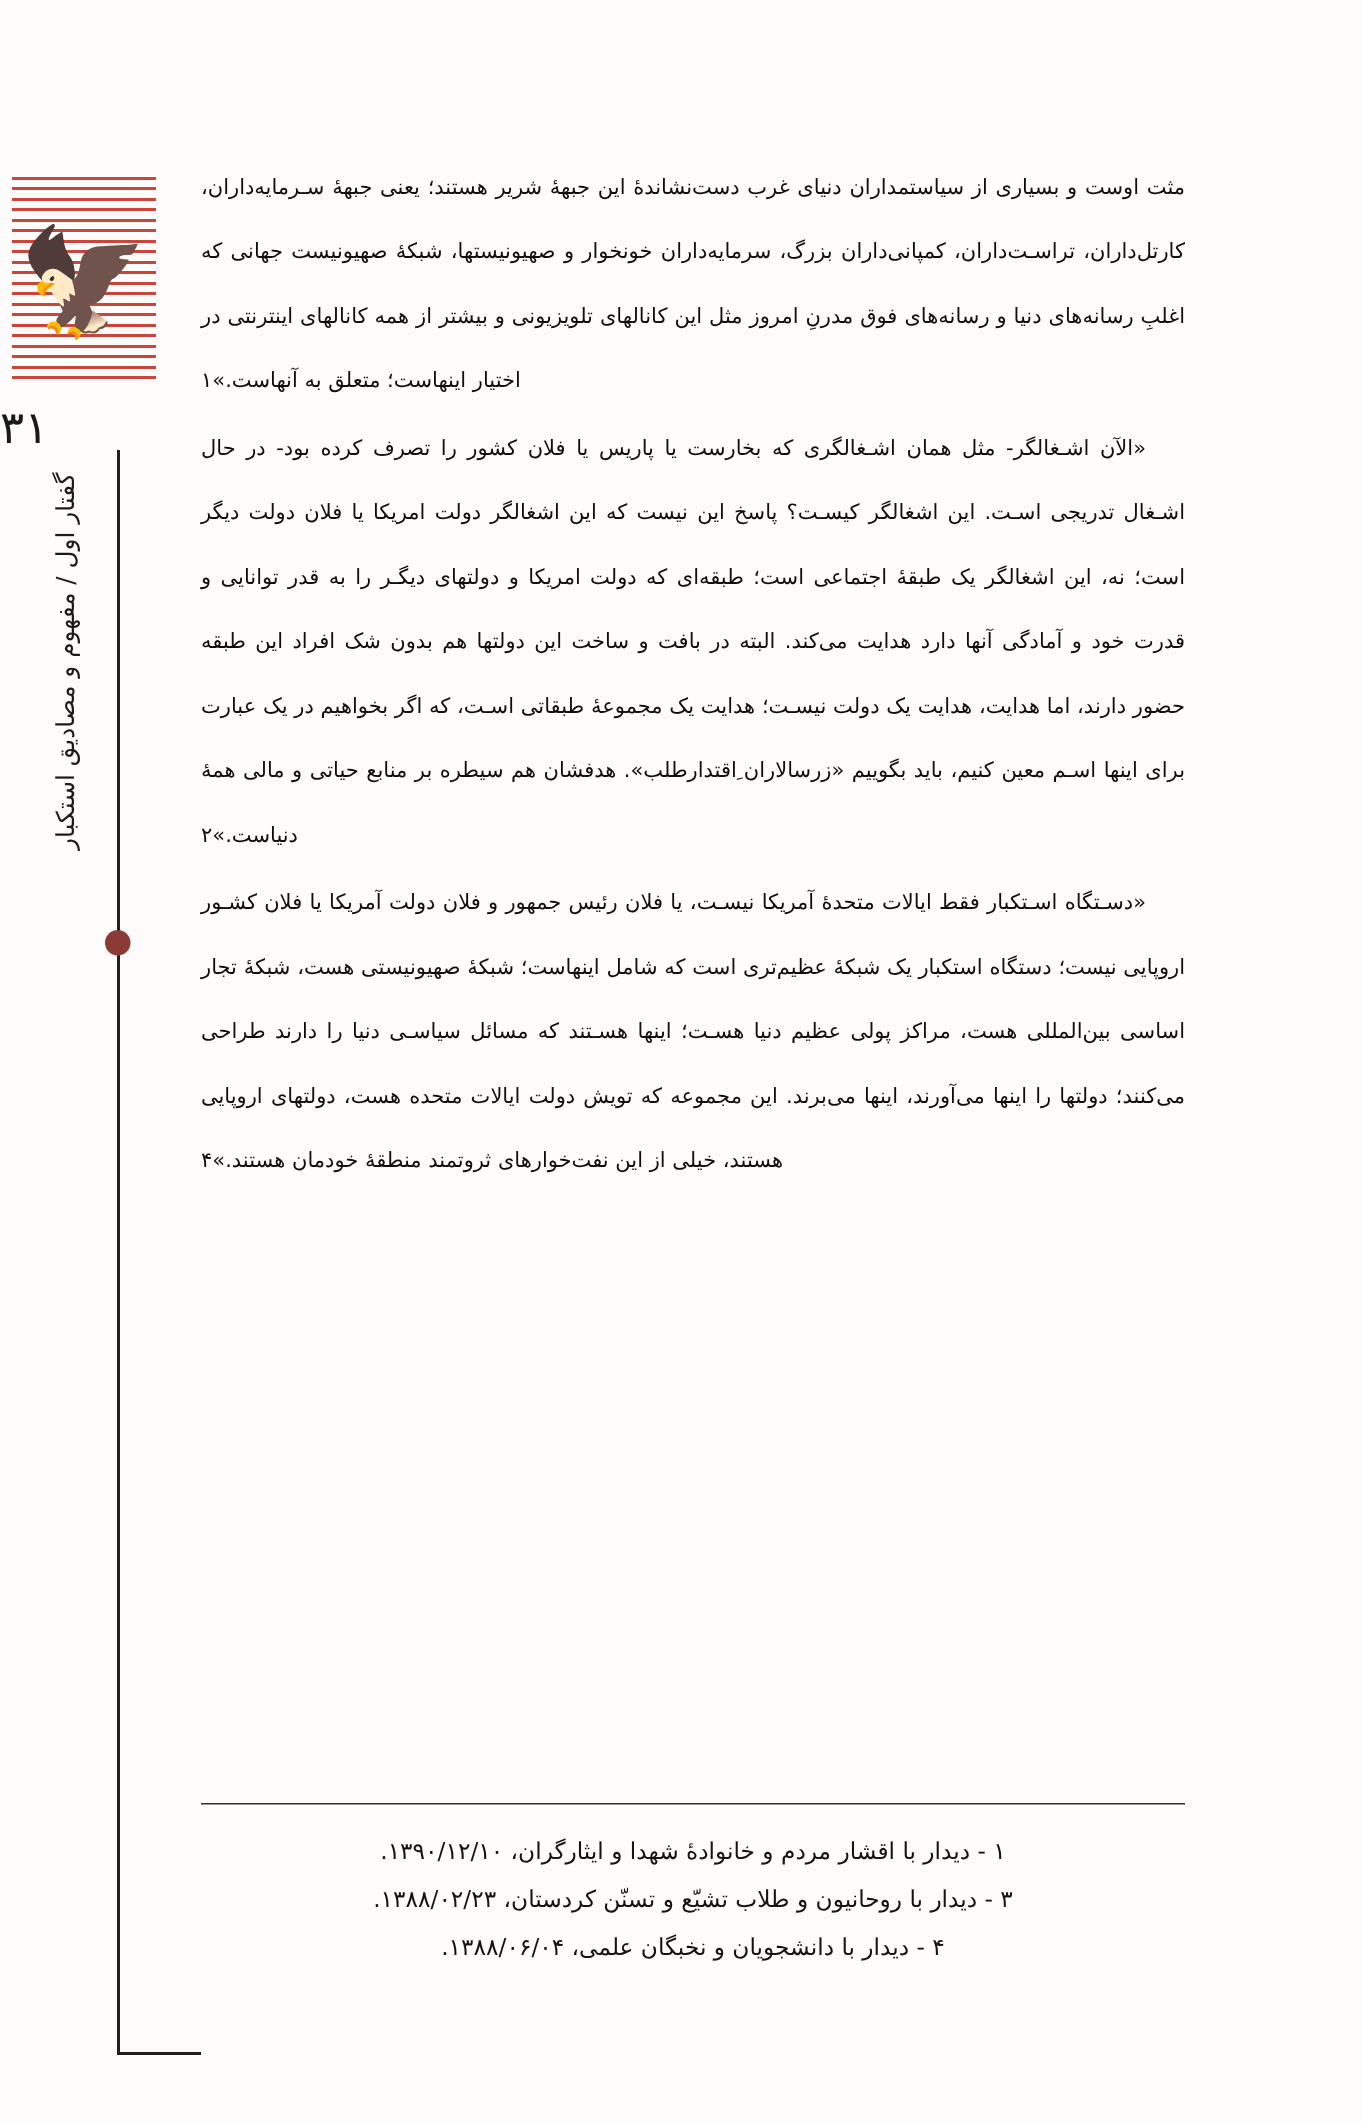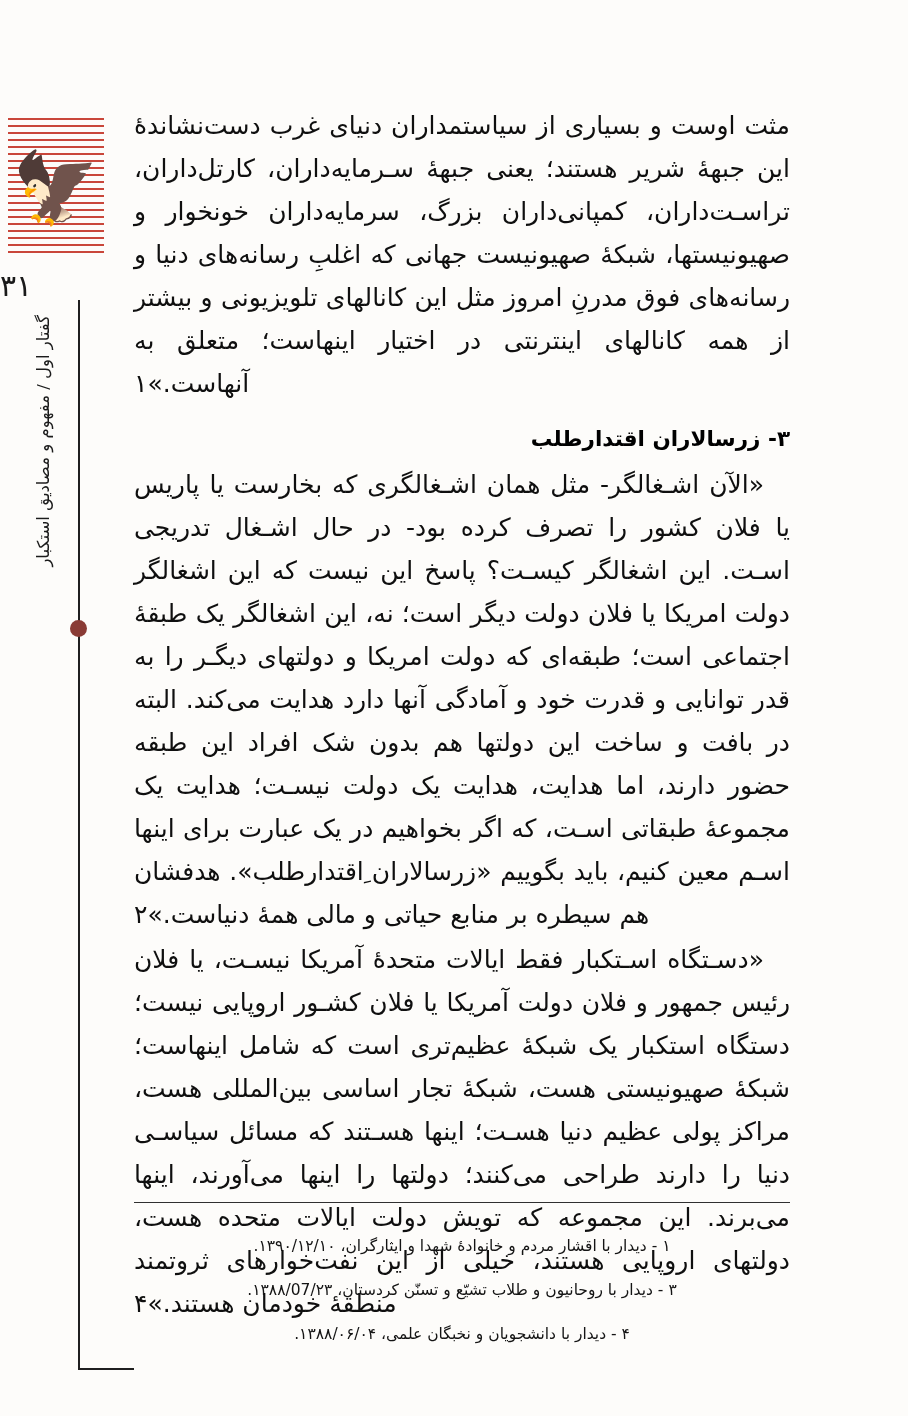--- a/index.html
+++ b/index.html
@@ -112,21 +112,21 @@
     position: absolute;
     top: 104px;
     right: 118px;
     width: 656px;
     text-align: justify;
     direction: rtl;
   }
 
   p.body-text {
     margin: 0 0 2px 0;
-    font-size: 25px;
+    font-size: 14px;
     line-height: 43px;
     text-align: justify;
     text-align-last: right;
     color: #0f0f0f;
   }
   p.body-text.last-center {
     text-align-last: left;
   }
 
   p.indented {
@@ -164,21 +164,21 @@
     top: 1218px;
     right: 118px;
     width: 656px;
     direction: rtl;
   }
   .footnotes .fn {
     font-size: 15.5px;
     line-height: 32px;
     text-align: center;
     color: #141414;
-    margin: 12px;
+    margin: 0;
   }
 </style>
 </head>
 <body>
 
 <div class="page">
 
   <div class="margin-col">
 
     <div class="emblem-block">
@@ -191,30 +191,29 @@
 
     <div class="side-rule"></div>
     <div class="side-rule-foot"></div>
     <div class="side-dot"></div>
   </div>
 
   <div class="content">
 
     <p class="body-text last-center">مثت اوست و بسیاری از سیاستمداران دنیای غرب دست‌نشاندهٔ این جبههٔ شریر هستند؛ یعنی جبههٔ سـرمایه‌داران، کارتل‌داران، تراسـت‌داران، کمپانی‌داران بزرگ، سرمایه‌داران خونخوار و صهیونیستها، شبکهٔ صهیونیست جهانی که اغلبِ رسانه‌های دنیا و رسانه‌های فوق مدرنِ امروز مثل این کانالهای تلویزیونی و بیشتر از همه کانالهای اینترنتی در اختیار اینهاست؛ متعلق به آنهاست.»۱</p>
 
-    <h2 class="section-heading">۳- زرسالاران اقتدارطلب</h2>
 
     <p class="body-text quote indented last-center">«الآن اشـغالگر- مثل همان اشـغالگری که بخارست یا پاریس یا فلان کشور را تصرف کرده بود- در حال اشـغال تدریجی اسـت. این اشغالگر کیسـت؟ پاسخ این نیست که این اشغالگر دولت امریکا یا فلان دولت دیگر است؛ نه، این اشغالگر یک طبقهٔ اجتماعی است؛ طبقه‌ای که دولت امریکا و دولتهای دیگـر را به قدر توانایی و قدرت خود و آمادگی آنها دارد هدایت می‌کند. البته در بافت و ساخت این دولتها هم بدون شک افراد این طبقه حضور دارند، اما هدایت، هدایت یک دولت نیسـت؛ هدایت یک مجموعهٔ طبقاتی اسـت، که اگر بخواهیم در یک عبارت برای اینها اسـم معین کنیم، باید بگوییم «زرسالاران ِاقتدارطلب». هدفشان هم سیطره بر منابع حیاتی و مالی همهٔ دنیاست.»۲</p>
 
 
 
     <p class="body-text quote indented last-center">«دسـتگاه اسـتکبار فقط ایالات متحدهٔ آمریکا نیسـت، یا فلان رئیس جمهور و فلان دولت آمریکا یا فلان کشـور اروپایی نیست؛ دستگاه استکبار یک شبکهٔ عظیم‌تری است که شامل اینهاست؛ شبکهٔ صهیونیستی هست، شبکهٔ تجار اساسی بین‌المللی هست، مراکز پولی عظیم دنیا هسـت؛ اینها هسـتند که مسائل سیاسـی دنیا را دارند طراحی می‌کنند؛ دولتها را اینها می‌آورند، اینها می‌برند. این مجموعه که تویش دولت ایالات متحده هست، دولتهای اروپایی هستند، خیلی از این نفت‌خوارهای ثروتمند منطقهٔ خودمان هستند.»۴</p>
   </div>
 
   <div class="footnote-sep"></div>
 
   <div class="footnotes">
     <p class="fn">۱ - دیدار با اقشار مردم و خانوادهٔ شهدا و ایثارگران، ۱۳۹۰/۱۲/۱۰.</p>
-    <p class="fn">۳ - دیدار با روحانیون و طلاب تشیّع و تسنّن کردستان، ۱۳۸۸/07/۲۳.</p>
+    <p class="fn">۳ - دیدار با روحانیون و طلاب تشیّع و تسنّن کردستان، ۱۳۸۸/۰۲/۲۳.</p>
     <p class="fn">۴ - دیدار با دانشجویان و نخبگان علمی، ۱۳۸۸/۰۶/۰۴.</p>
   </div>
 
 </div>
 
 </body></html>

